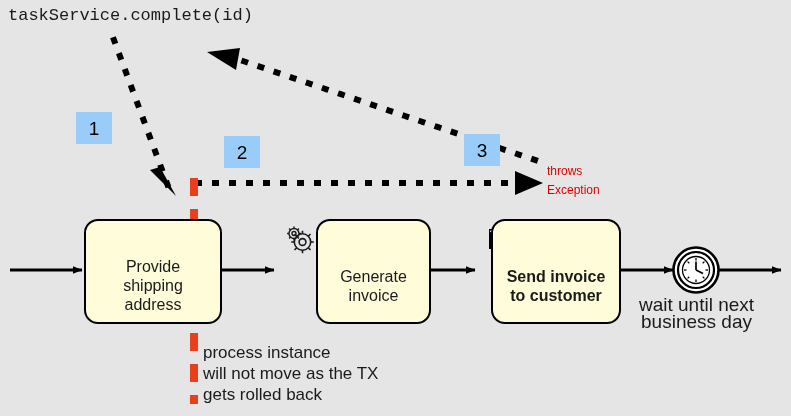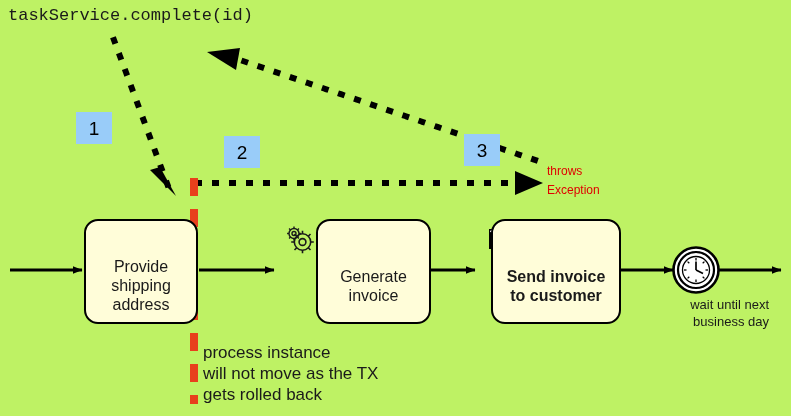--- a/index.html
+++ b/index.html
@@ -4,21 +4,21 @@
 <style>
   html, body {
     margin: 0;
     padding: 0;
     background: #ffffff;
   }
   #canvas {
     position: relative;
     width: 791px;
     height: 416px;
-    background: #bef264;
+    background: #e5e5e5;
     overflow: hidden;
     font-family: "Liberation Sans", sans-serif;
   }
   #svg-layer {
     position: absolute;
     left: 0;
     top: 0;
     width: 791px;
     height: 416px;
   }
@@ -58,43 +58,43 @@
   .task-label {
     position: absolute;
     left: 0;
     width: 100%;
     text-align: center;
     font-size: 16px;
     color: #1a1a1a;
     line-height: 19px;
     white-space: pre-line;
   }
-  #task-1 { left: 84px;  top: 219px; width: 114px; height: 105px; }
+  #task-1 { left: 84px;  top: 219px; width: 138px; height: 105px; }
   #task-2 { left: 276px; top: 219px; width: 115px; height: 105px; margin-left: 40px; }
   #task-3 { left: 491px; top: 219px; width: 130px; height: 105px; font-weight: bold; }
   #task-1-label { top: 36px; }
   #task-2-label { top: 46px; }
   #task-3-label { top: 46px; }
 
   .throws-text {
     position: absolute;
     left: 547px;
     top: 162px;
     font-size: 12px;
     color: #e00000;
     line-height: 19px;
     white-space: pre-line;
   }
   .timer-caption {
     position: absolute;
     left: 624px;
     top: 296px;
     width: 145px;
-    text-align: right;
-    font-size: 13px;
+    text-align: center;
+    font-size: 19px;
     color: #1a1a1a;
     line-height: 17px;
     white-space: pre-line;
   }
   .rollback-note {
     position: absolute;
     left: 203px;
     top: 342px;
     font-size: 17px;
     color: #1a1a1a;

